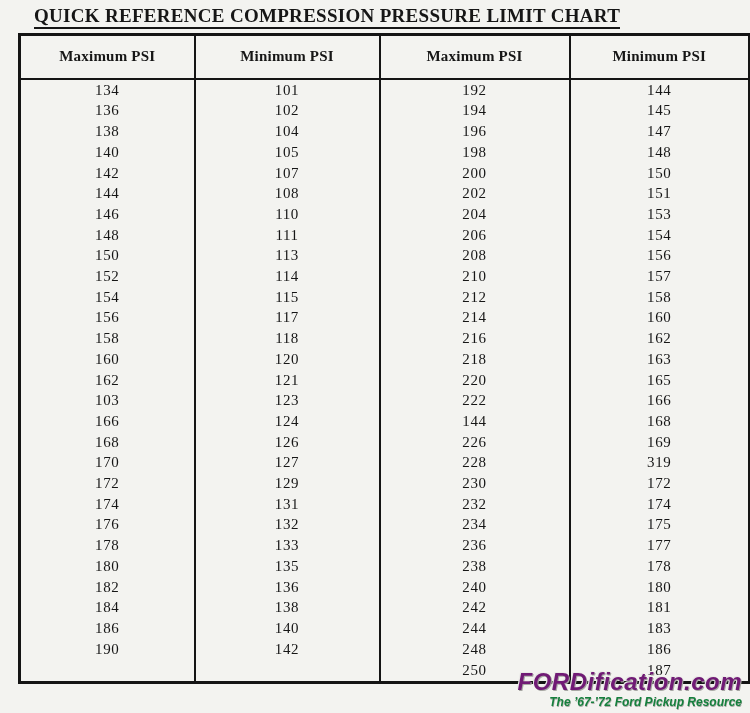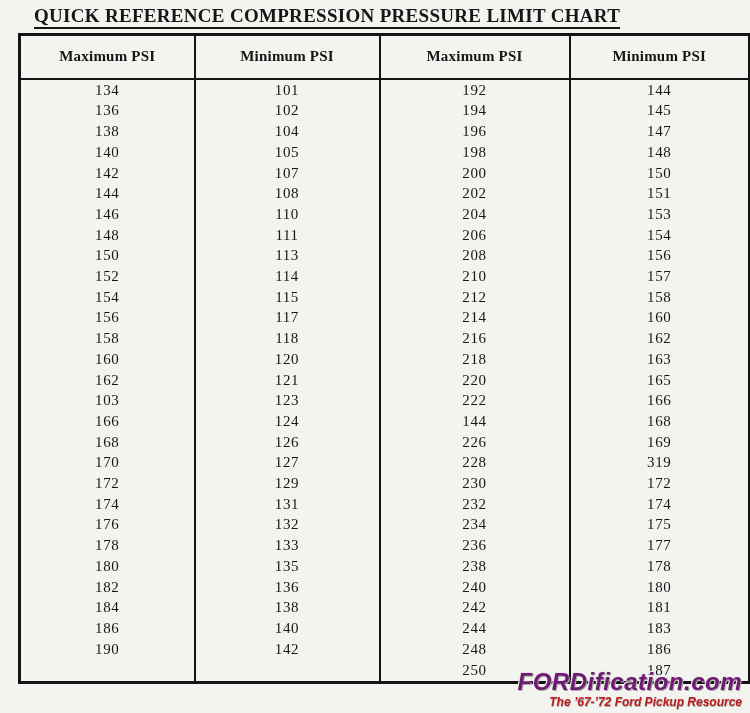--- a/index.html
+++ b/index.html
@@ -81,21 +81,21 @@
       text-shadow: 1px 1px 0 #a8a8a4, -1px -1px 0 #e9e9e6;
       letter-spacing: 0.5px;
       margin-left: 40px;
     }
     .watermark .wm2 {
       font-family: "Liberation Sans", sans-serif;
       font-weight: bold;
       font-style: italic;
       font-size: 12px;
       line-height: 1.2;
-      color: #b91c1c;
+      color: #15803d;
       text-shadow: 0.5px 0.5px 0 #ababa7;
       margin-top: 1px;
     }
   </style>
 </head>
 <body>
 
 <div class="page">
 
   <div class="title">QUICK REFERENCE COMPRESSION PRESSURE LIMIT CHART</div>

